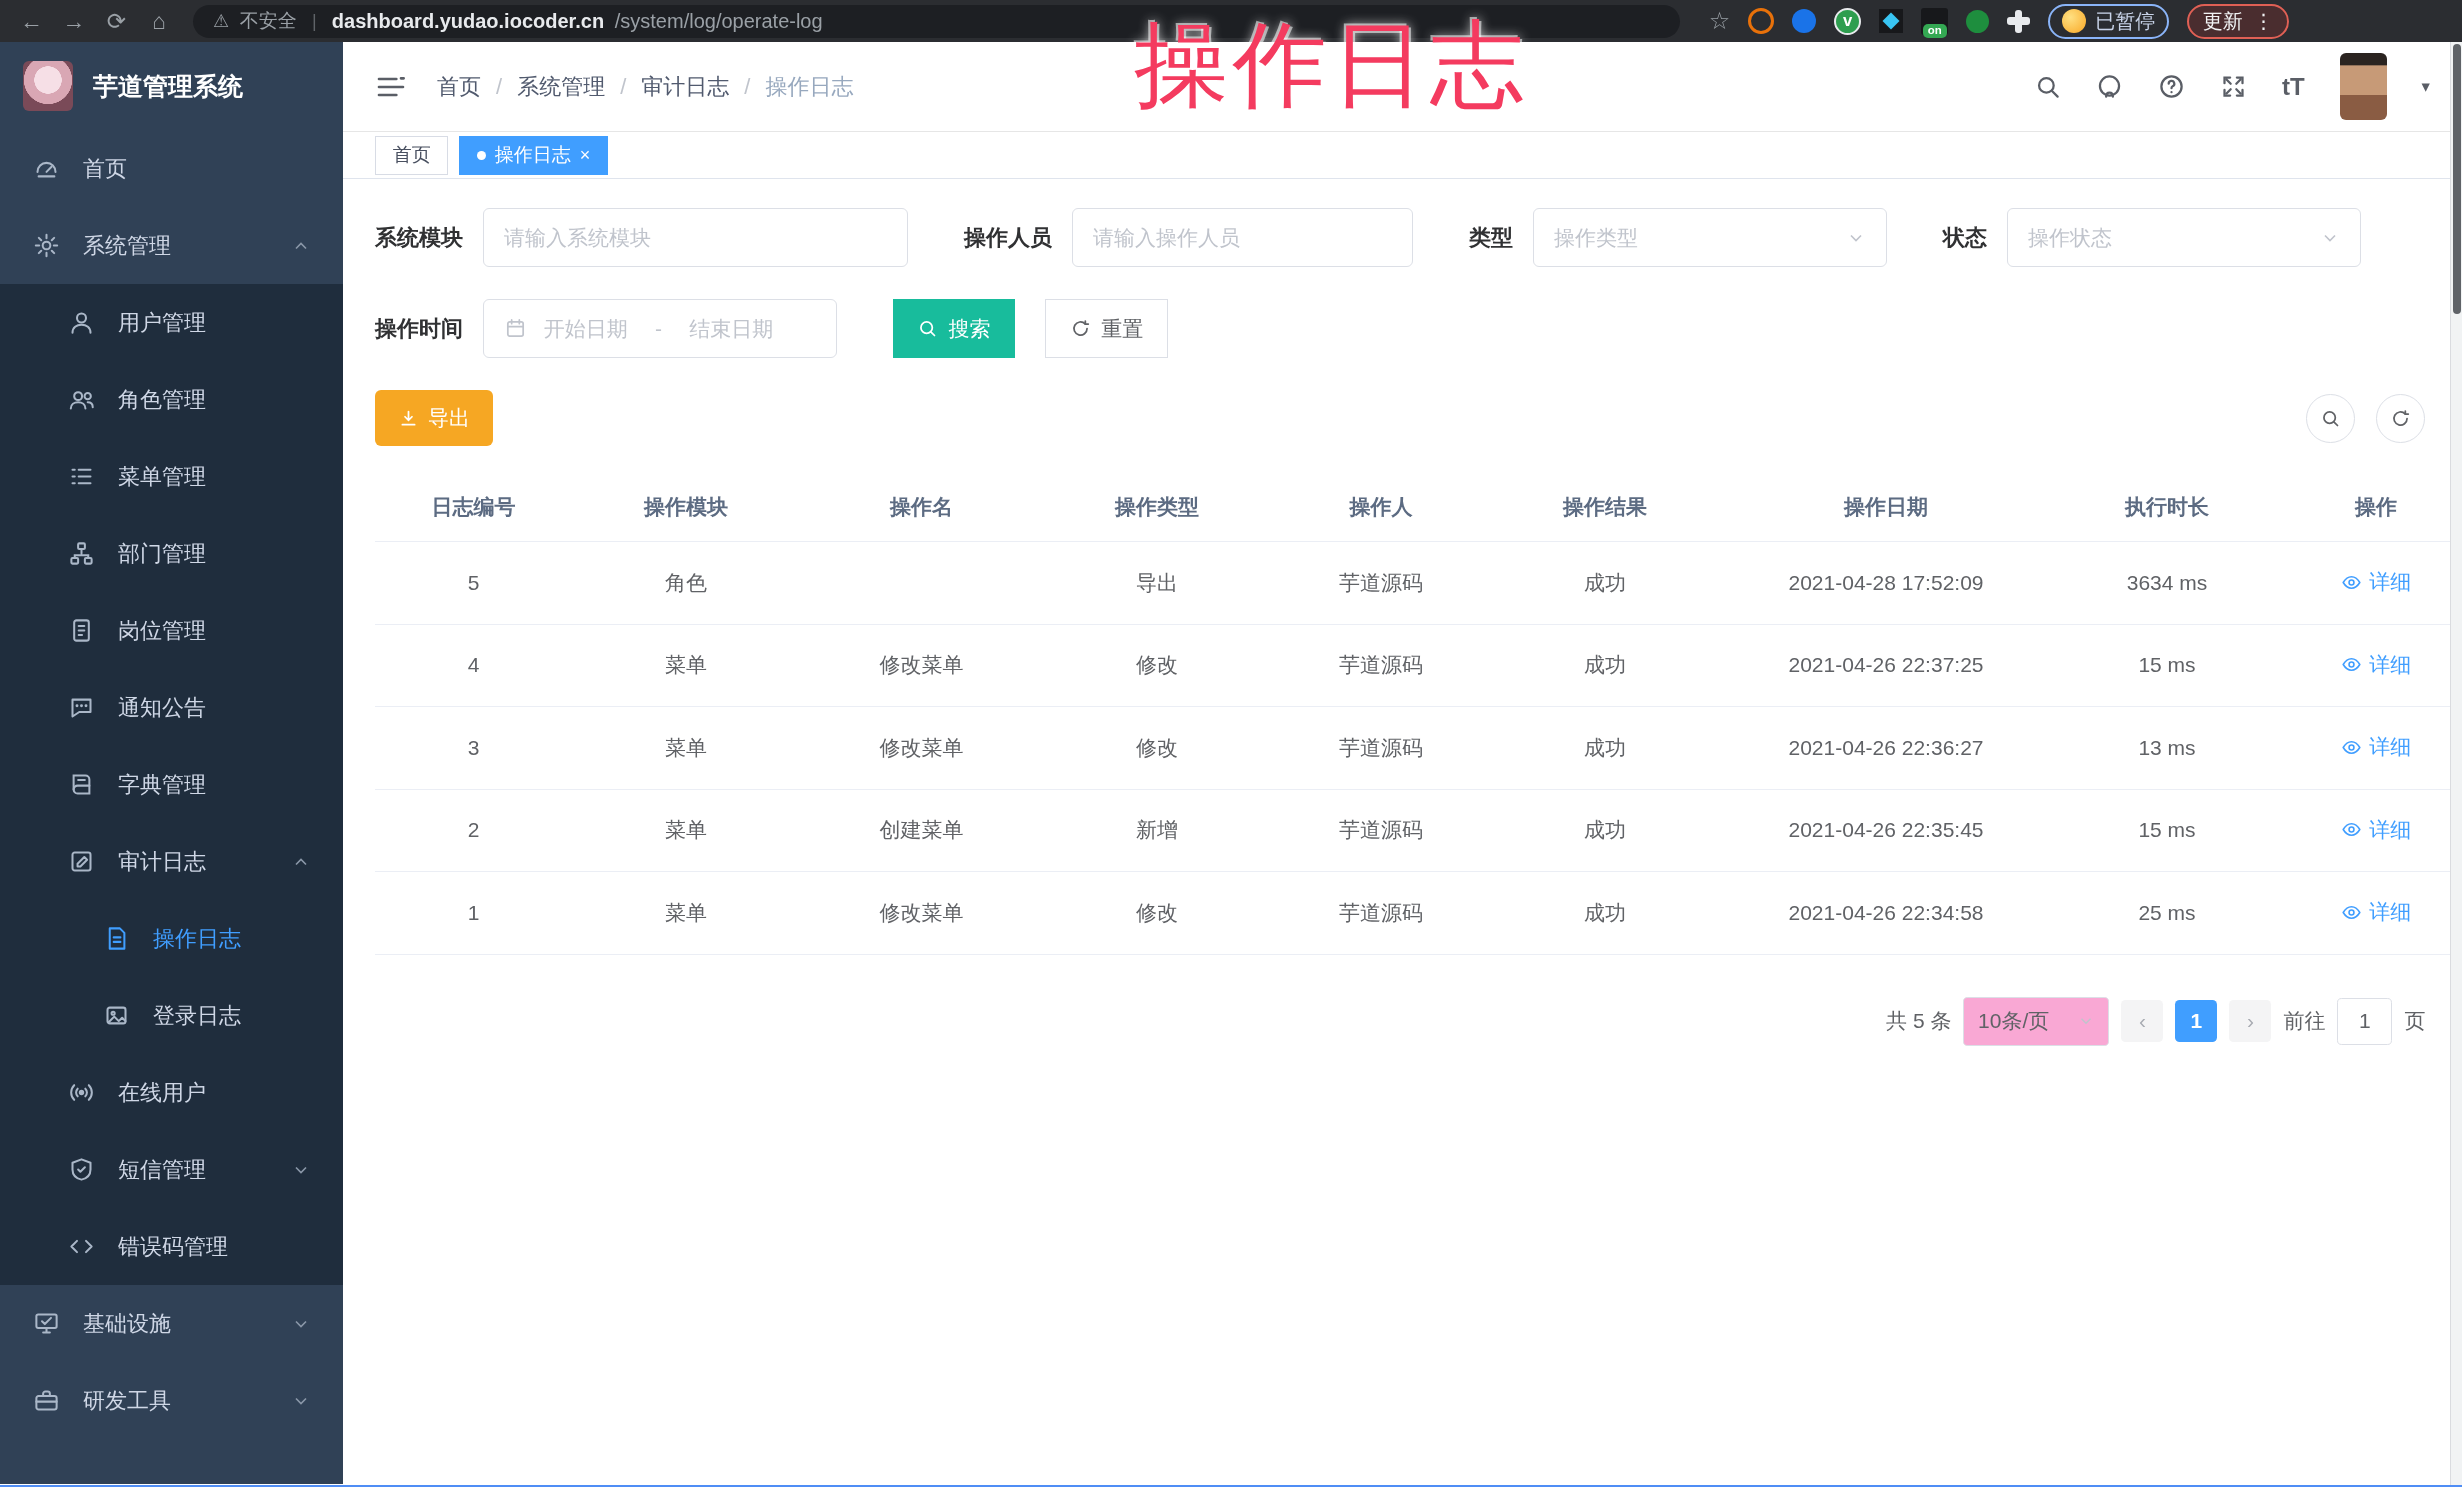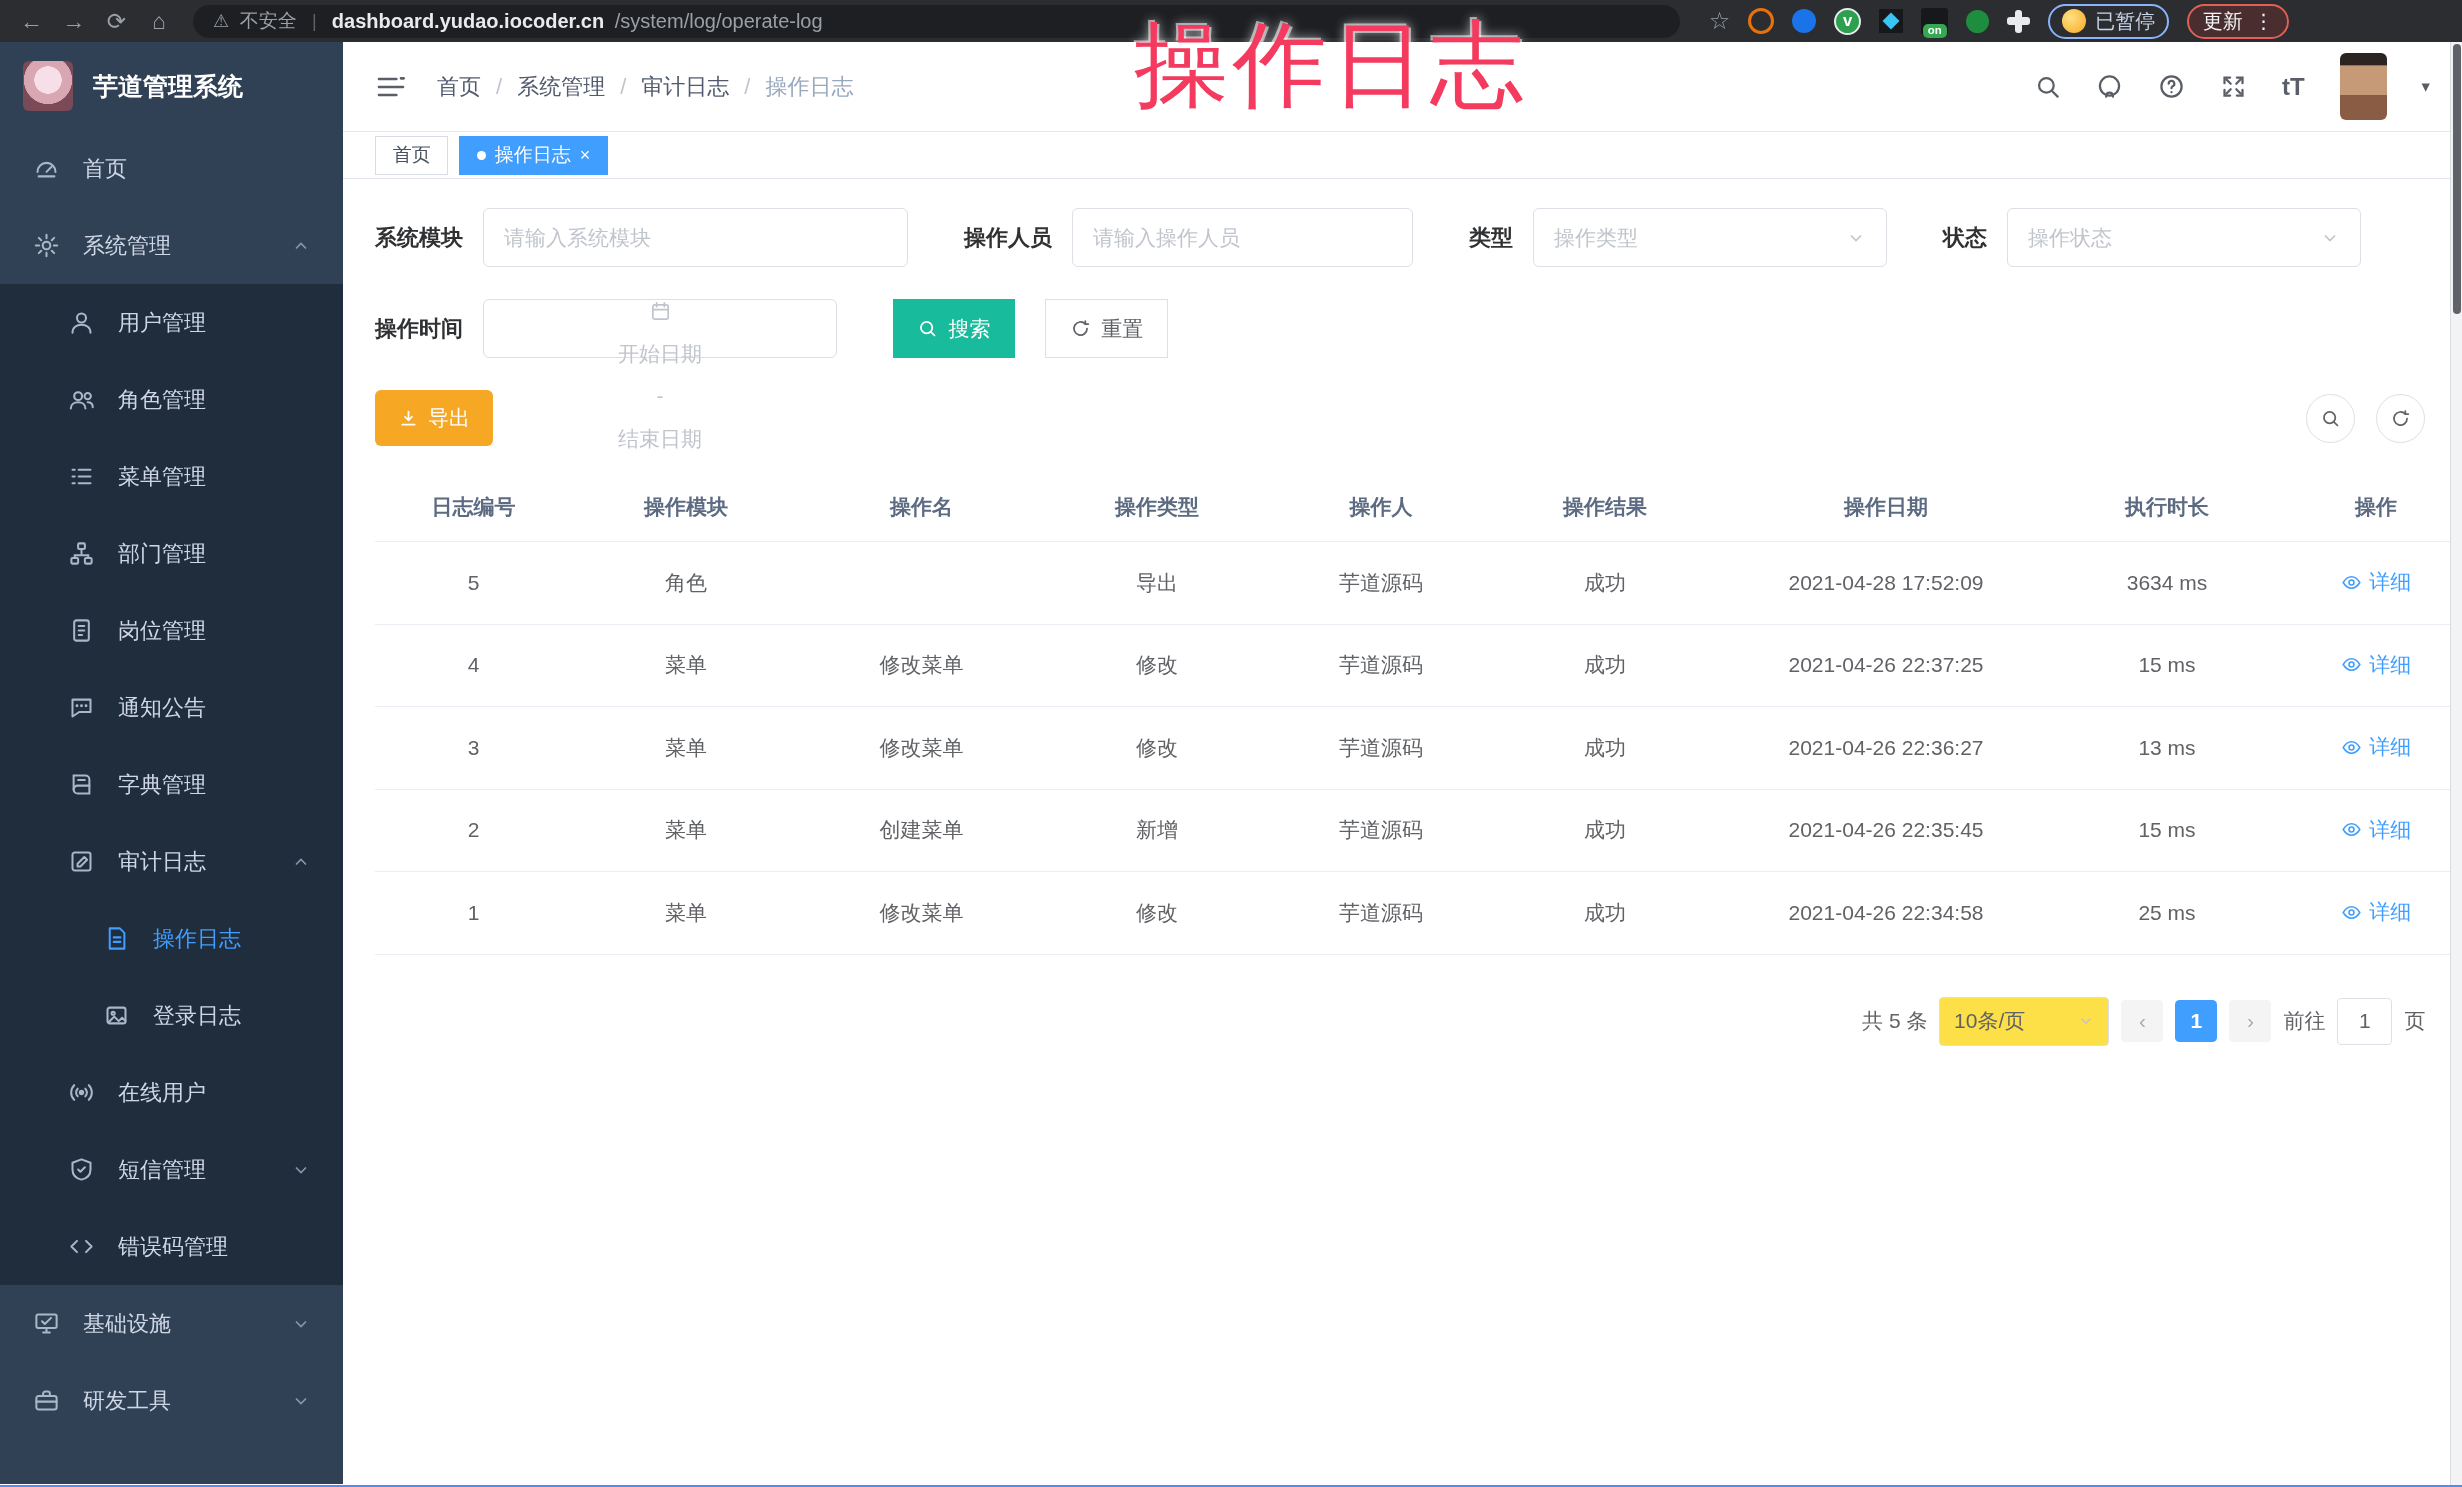--- a/index.html
+++ b/index.html
@@ -81,21 +81,21 @@
   
   .content { flex:1; padding:29px 32px 0 32px; position:relative; background:#fff; }
   .filter-row { display:flex; align-items:center; margin-bottom:32px; }
   .f-item { display:flex; align-items:center; margin-right:56px; }
   .f-label { font-size:22px; font-weight:700; color:#303133; margin-right:20px; white-space:nowrap; }
   .box { height:59px; border:0.8px solid #dcdfe6; border-radius:6px; background:#fff; display:flex; align-items:center; padding:0 20px; font-size:21px; color:#c0c4cc; }
   .w560 { width:425px; } .w450 { width:341px; } .w466 { width:354px; }
   .sel { justify-content:space-between; }
   .sel .caret { width:20px; height:20px; color:#c0c4cc; }
   .sel .caret svg { width:20px; height:20px; }
-  .drange { gap:16.7px;flex-direction:column; }
+  .drange { gap:16.7px; }
   .drange .cal { width:23px; height:23px; color:#c0c4cc; }
   .drange .cal svg { width:23px; height:23px; }
   .drange .dsep { color:#c0c4cc; margin:0 10.6px; }
   .btn { height:59px; border-radius:0; display:flex; align-items:center; gap:10.6px; font-size:21px; padding:0 24px; cursor:pointer; border:none; }
   .btn svg { width:21px; height:21px; }
   .btn-search { background:#18bc9c; color:#fff; margin-right:30px; }
   .btn-reset { background:#fff; color:#606266; border:0.8px solid #dcdfe6; }
   .toolbar { display:flex; align-items:center; margin-bottom:26px; }
   .btn-export { height:56px; background:#f6a723; color:#fff; border-radius:6px; display:flex; align-items:center; gap:9px; font-size:21px; padding:0 23px; border:none; }
   .btn-export svg { width:21px; height:21px; }
@@ -105,21 +105,21 @@
 
   
   table { width:100%; border-collapse:collapse; font-size:21px; color:#606266; table-layout:fixed; }
   th { font-weight:700; color:#5c6b82; padding:21px 0 20px 0; border-bottom:1.5px solid #ebeef5; text-align:center; }
   td { padding:26px 0; border-bottom:1.5px solid #ebeef5; text-align:center; color:#606266; }
   .detail { color:#409eff; display:inline-flex; align-items:center; gap:7.6px; cursor:pointer; }
   .detail svg { width:21px; height:21px; }
 
   
   .pager { display:flex; align-items:center; justify-content:flex-end; gap:12px; margin-top:42px; font-size:21px; color:#606266; padding-right:4.6px; }
-  .psel { width:170px; height:49px; border:0.8px solid #dcdfe6; border-radius:4.6px; display:flex; align-items:center; justify-content:space-between; padding:0 13.7px; background:#fde047; }
+  .psel { width:146px; height:49px; border:0.8px solid #dcdfe6; border-radius:4.6px; display:flex; align-items:center; justify-content:space-between; padding:0 13.7px; background:#f9a8d4; }
   .psel .caret { width:18px; height:18px; color:#c0c4cc; }
   .psel .caret svg { width:18px; height:18px; }
   .pbtn { width:42px; height:42px; border-radius:4.6px; background:#f4f4f5; color:#a8abb2; display:flex; align-items:center; justify-content:center; font-size:21px; }
   .pcur { background:#409eff; color:#fff; font-weight:700; }
   .goto-box { width:55px; height:47px; border:0.8px solid #dcdfe6; border-radius:4.6px; display:flex; align-items:center; justify-content:center; color:#606266; background:#fff; }
 
   
   .annotation { position:absolute; left:1134px; top:1.5px; z-index:60; font-size:94px; font-weight:500; letter-spacing:4.6px; color:#f43b5f; white-space:nowrap;
     text-shadow: 2.3px 2.3px 0 rgba(255,255,255,.55), -2.3px -2.3px 0 rgba(255,255,255,.55), 0 0 12px rgba(255,255,255,.9); }
 

